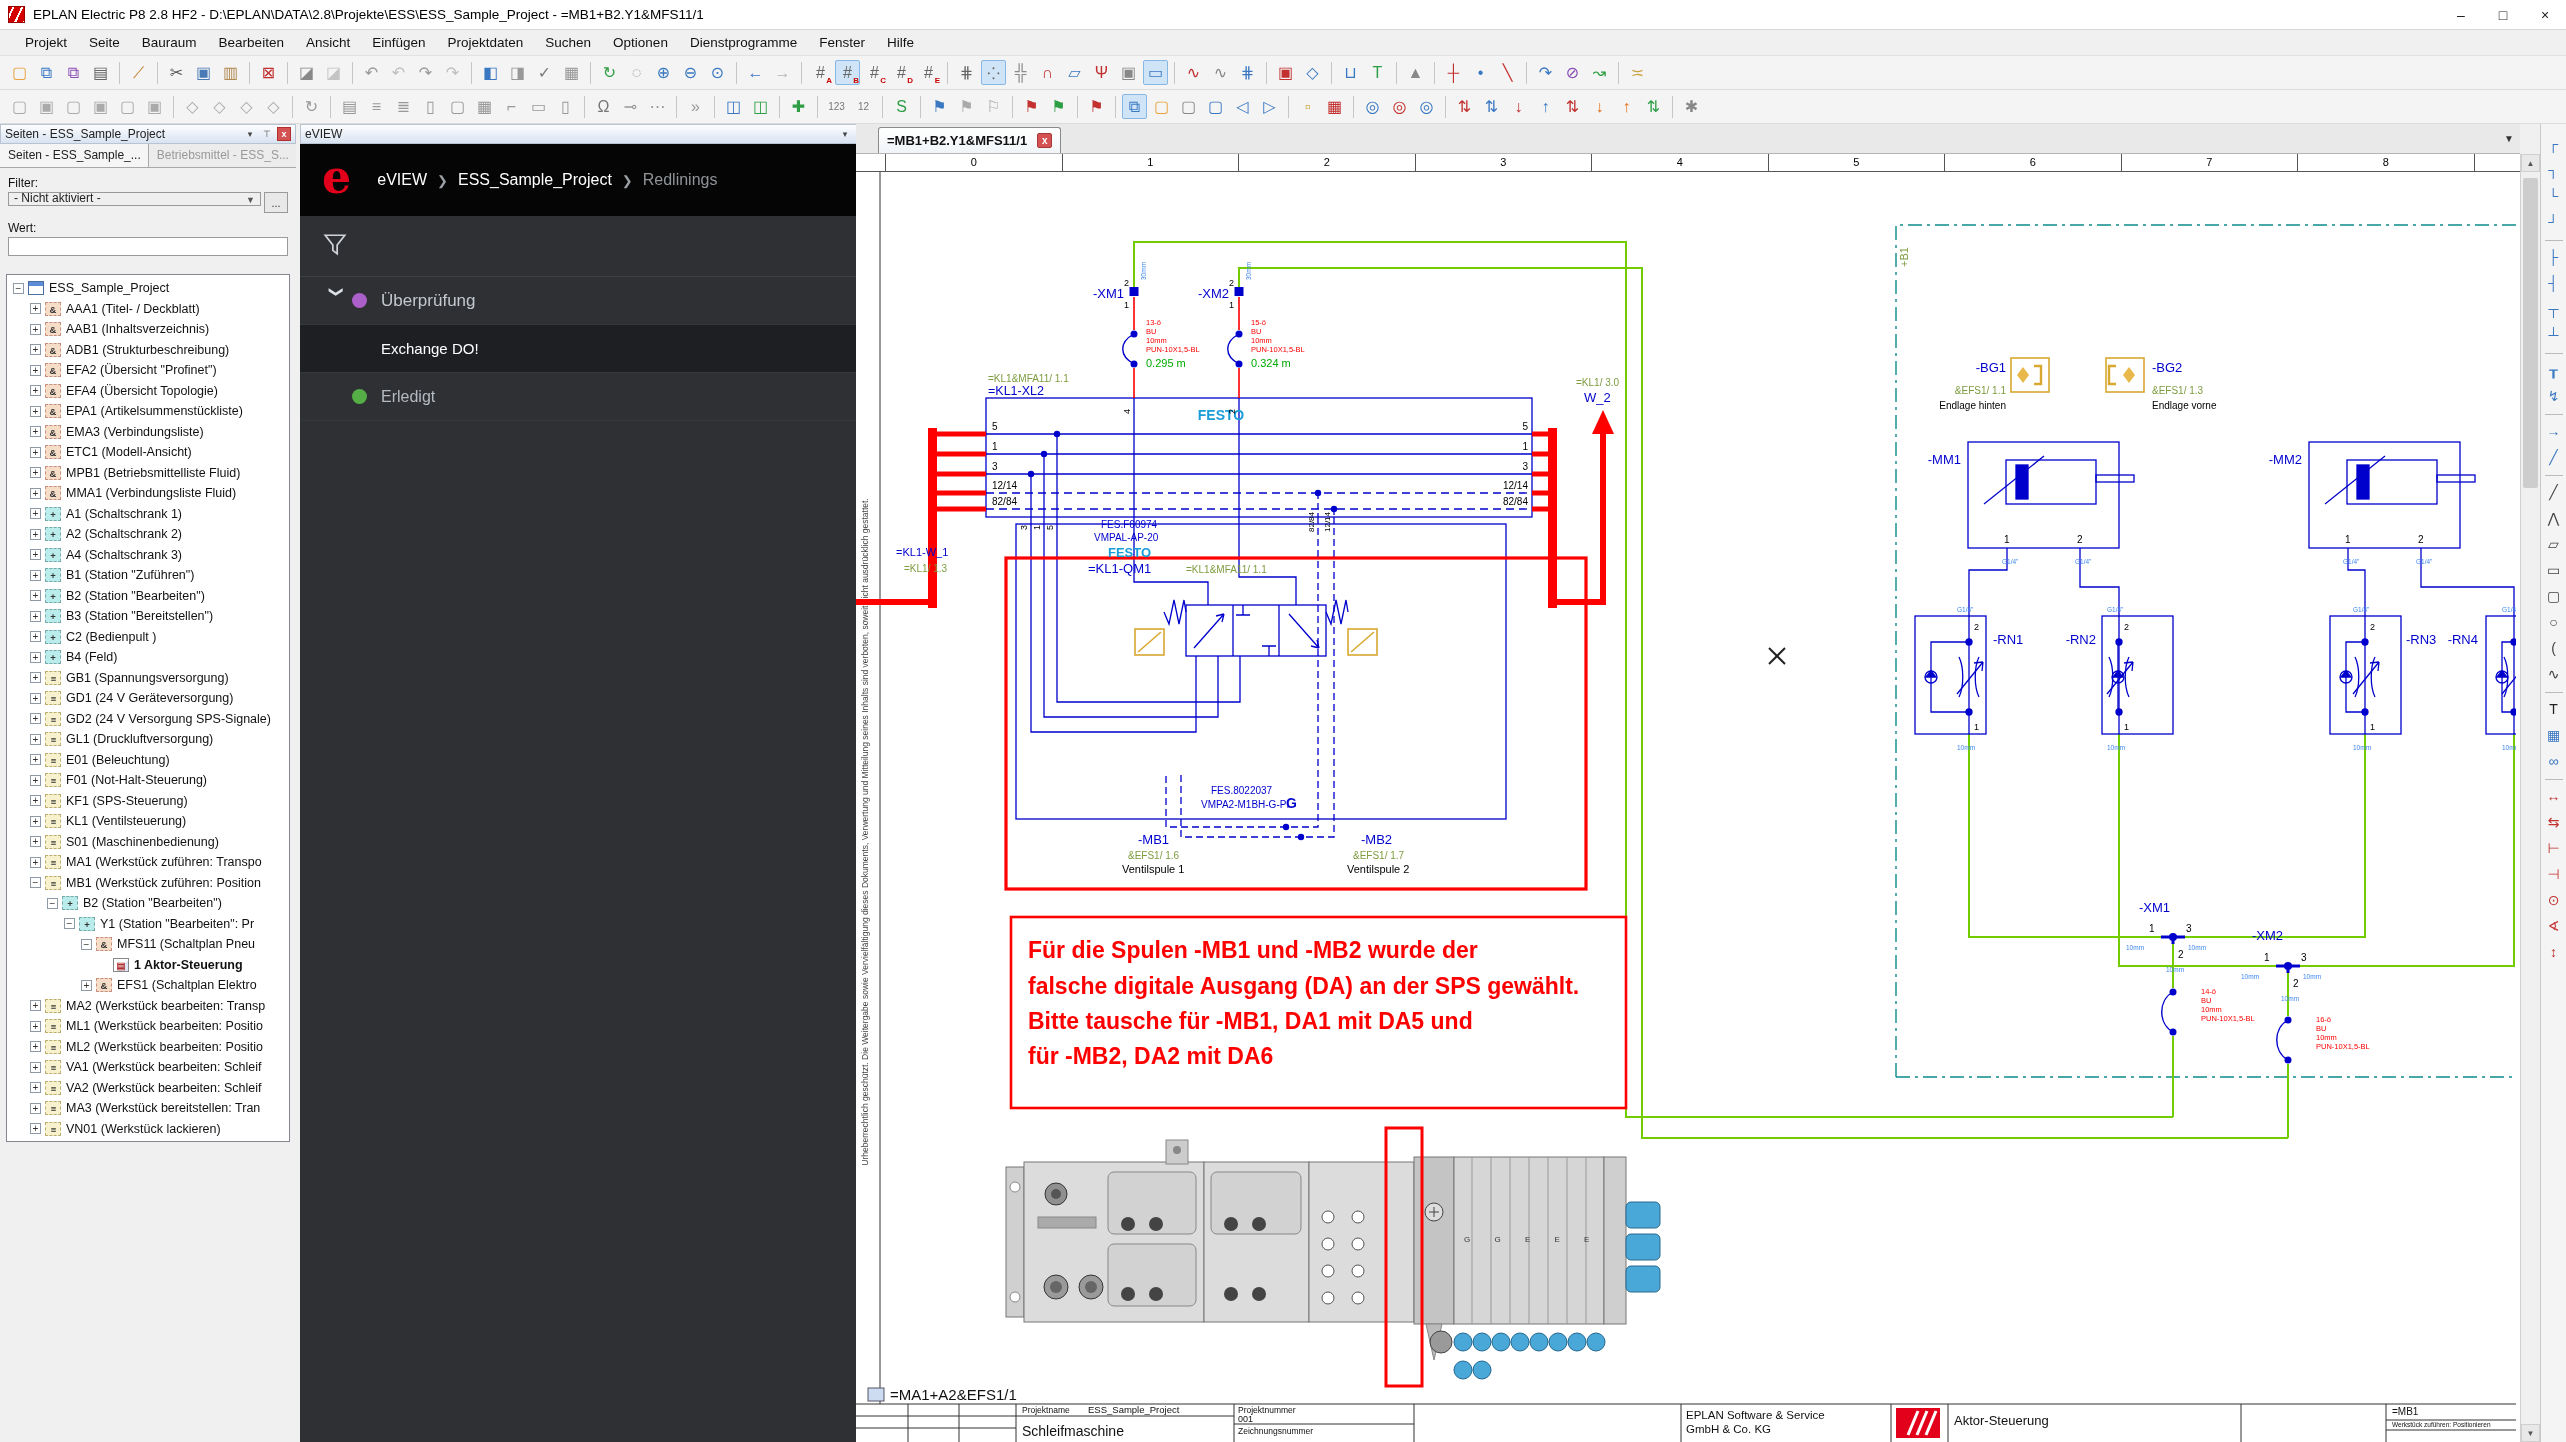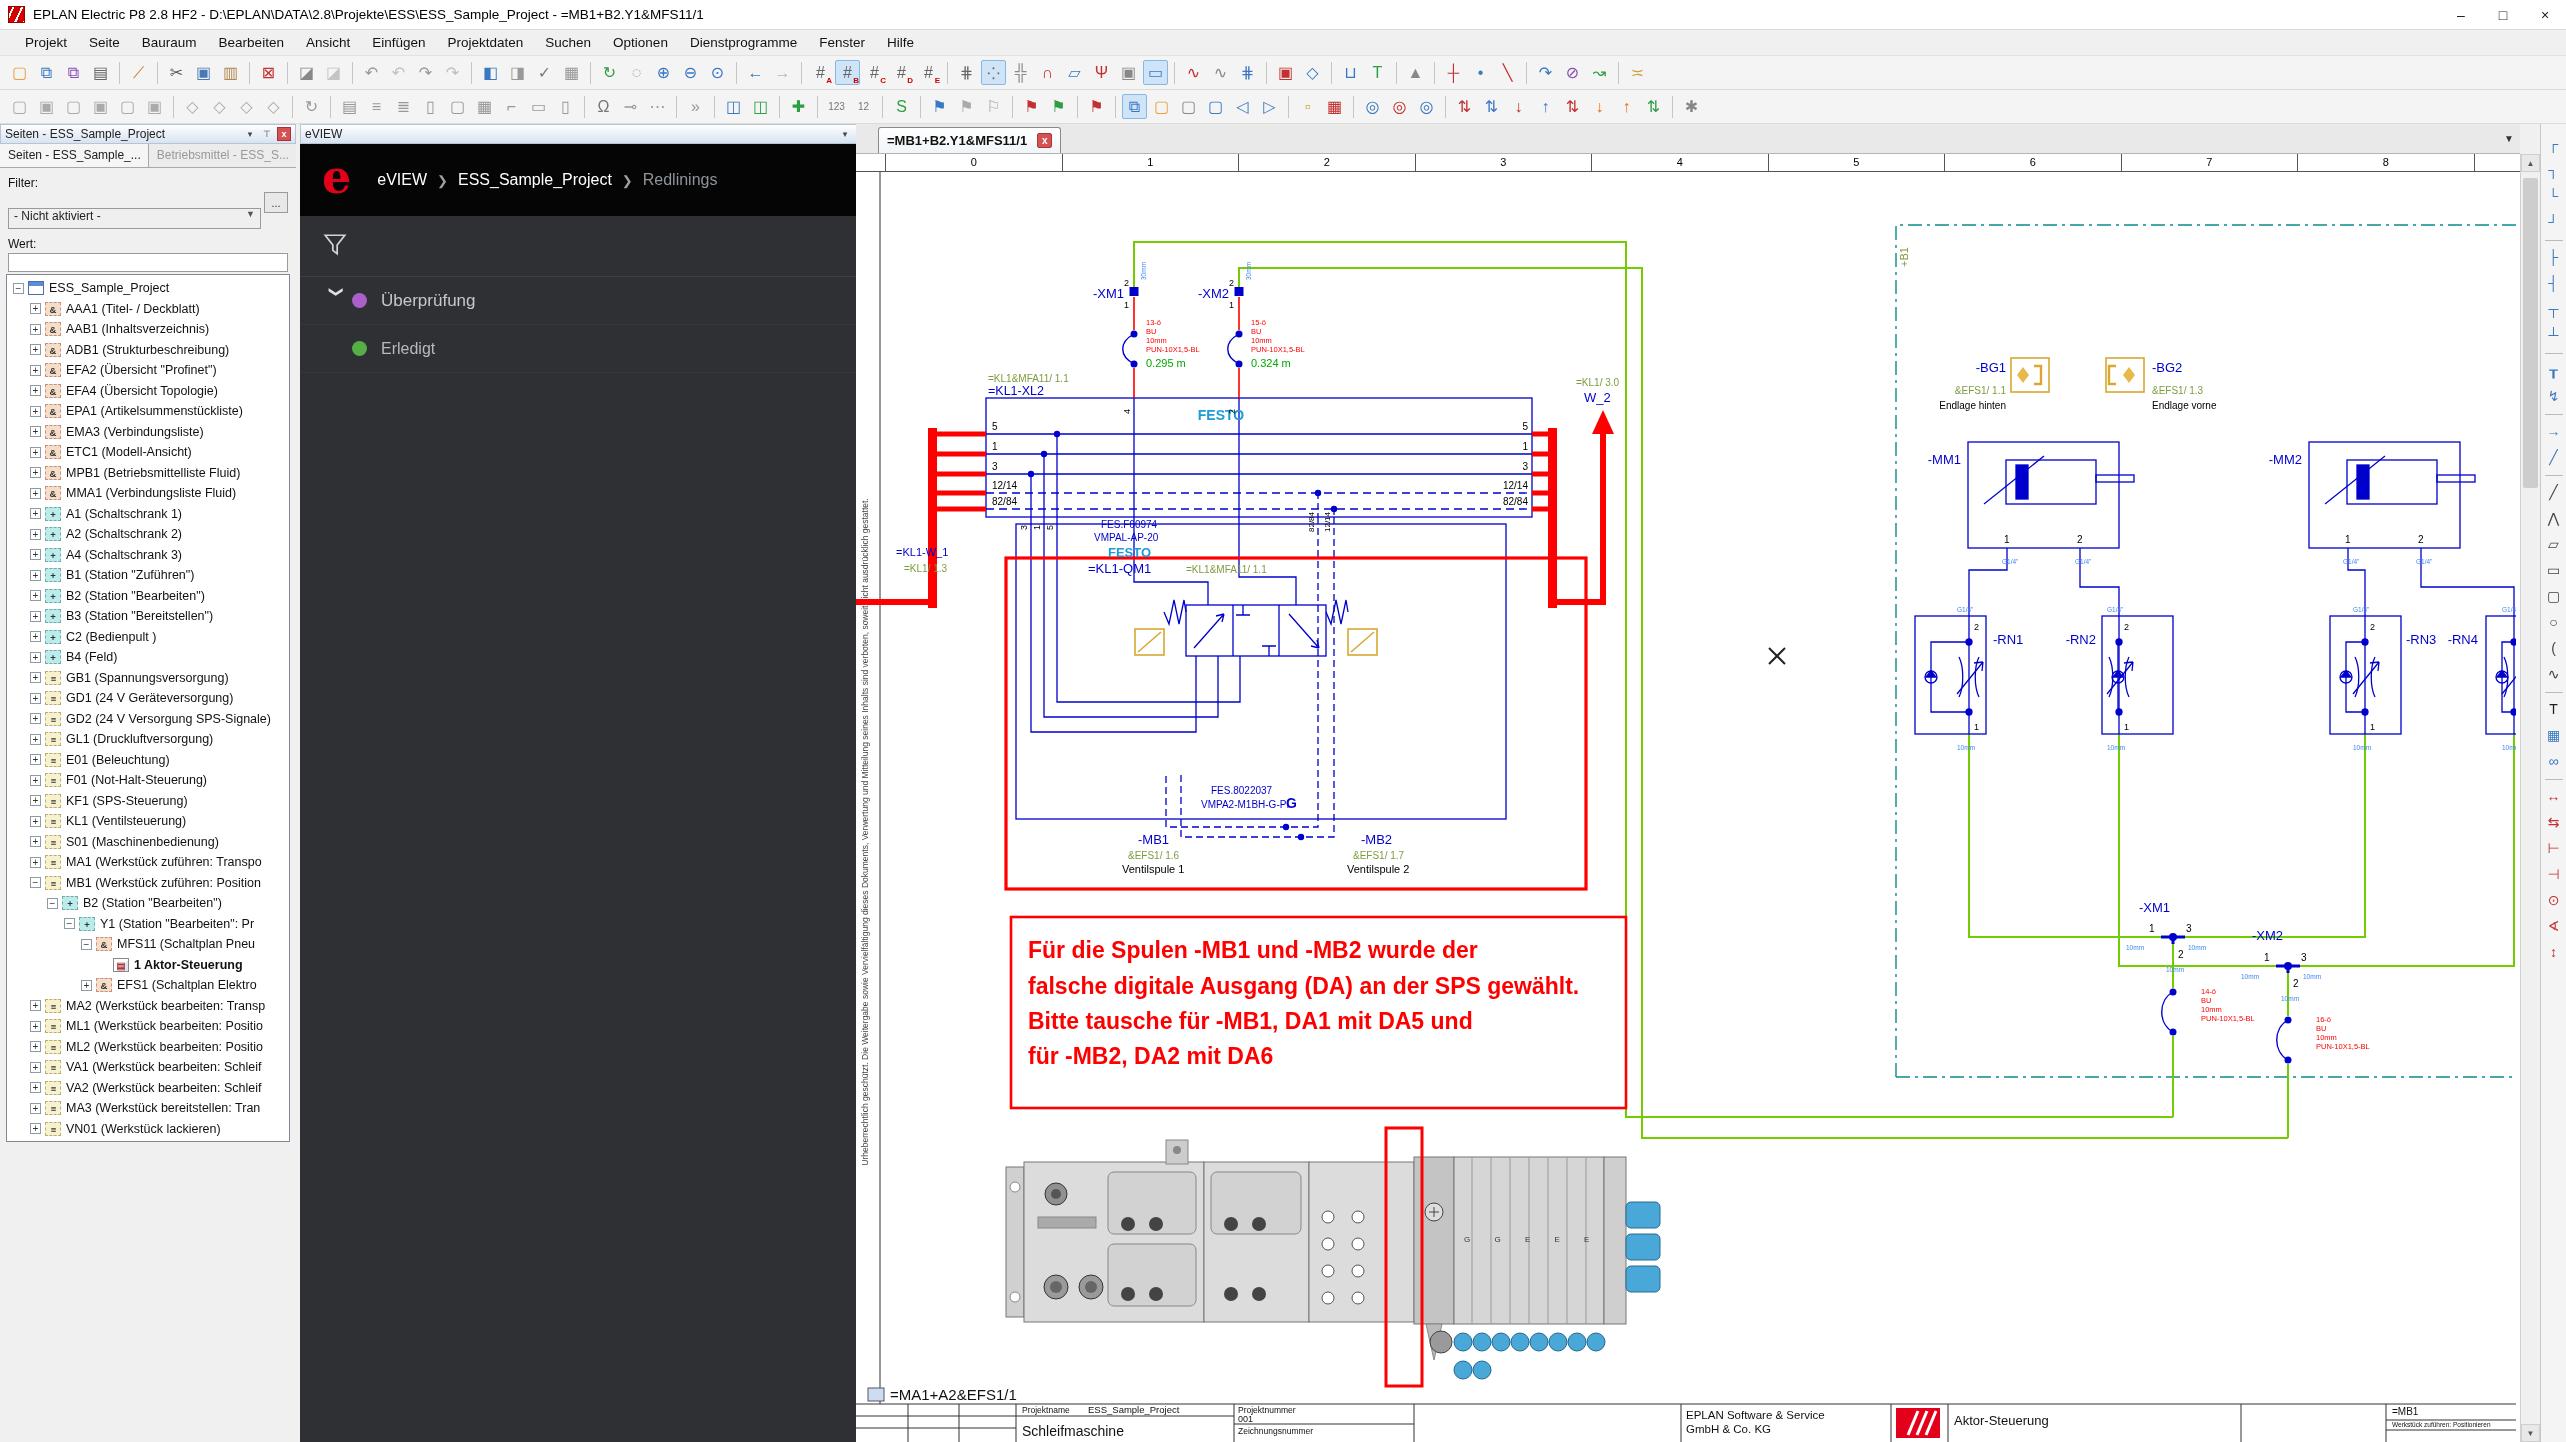--- a/index.html
+++ b/index.html
@@ -37,22 +37,22 @@
   .hbtn { width:14px; height:14px; display:flex; align-items:center; justify-content:center;
     font-size:9px; color:#444; margin-left:3px; }
   .hbtn.red { background:#d45252; color:#fff; border:1px solid #b03030; font-weight:bold; font-size:9px; }
 
   .pages-panel { position:absolute; left:0; top:124px; width:296px; height:1318px; background:#f0f0f0; }
   .ptabs { height:24px; display:flex; border-bottom:1px solid #a9a9a9; background:#ececec; font-size:12px; }
   .ptab { padding:4px 8px; color:#999; white-space:nowrap; overflow:hidden; }
   .ptab.active { background:#f5f5f5; color:#222; border-right:1px solid #a9a9a9; }
   .flabel { font-size:12px; color:#111; margin:8px 0 2px 8px; }
   .fselrow { display:flex; margin:0 8px; }
-  .fsel { flex:1; height:21px; background:#efefef; border:1px solid #9a9a9a; font-size:12px;
-    color:#222; display:flex; align-items:flex-start; padding:0 5px;margin-top:16px; }
+  .fsel { flex:1; height:14px; background:#efefef; border:1px solid #9a9a9a; font-size:12px;
+    color:#222; display:flex; align-items:flex-end; padding:0 5px; }
   .fsel .arr { margin-left:auto; color:#555; font-size:9px; }
   .fmore { width:24px; height:21px; border:1px solid #9a9a9a; background:#e8e8e8; margin-left:3px;
     display:flex; align-items:center; justify-content:center; font-size:11px; color:#333; }
   .winput { height:19px; background:#fff; border:1px solid #9a9a9a; margin:2px 8px 6px 8px; }
   .tree { position:absolute; left:6px; right:6px; top:150px; height:868px; background:#fff;
     border:1px solid #828790; overflow:hidden; padding-top:3px; }
   .trow { height:20.5px; display:flex; align-items:center; font-size:12.5px; color:#111; white-space:nowrap; }
   .trow.bold .tl { font-weight:bold;text-align:right; }
   .exp { width:11px; height:11px; border:1px solid #8e9aa5; background:#fff; color:#333; font-size:10px;
     line-height:9px; text-align:center; margin-right:4px; flex:none; }
@@ -556,20 +556,23 @@
         <svg width="26" height="26" viewBox="0 0 24 24">
           <path d="M3 3 H21 L14 12 V20 L10 17 V12 Z" fill="none" stroke="#d0d4d9" stroke-width="1.6"></path>
         </svg>
       </div>
       <div class="ev-row">
         <span class="chev">❯</span>
         <span class="ev-dot" style="background:#ab5fc9"></span>
         <span class="ev-group-lbl">Überprüfung</span>
       </div>
       <div id="evitems">
+          <div class="ev-row sel">
+            <span class="lbl">Exchange DO!</span>
+          </div>
           <div class="ev-row">
             <span class="ev-dot ev-ind" style="background: rgb(86, 174, 71);"></span>
             <span class="lbl">Erledigt</span>
           </div>
         </div>
     </div>
   </div>
 
   <div class="draw">
     <div class="tabstrip">

